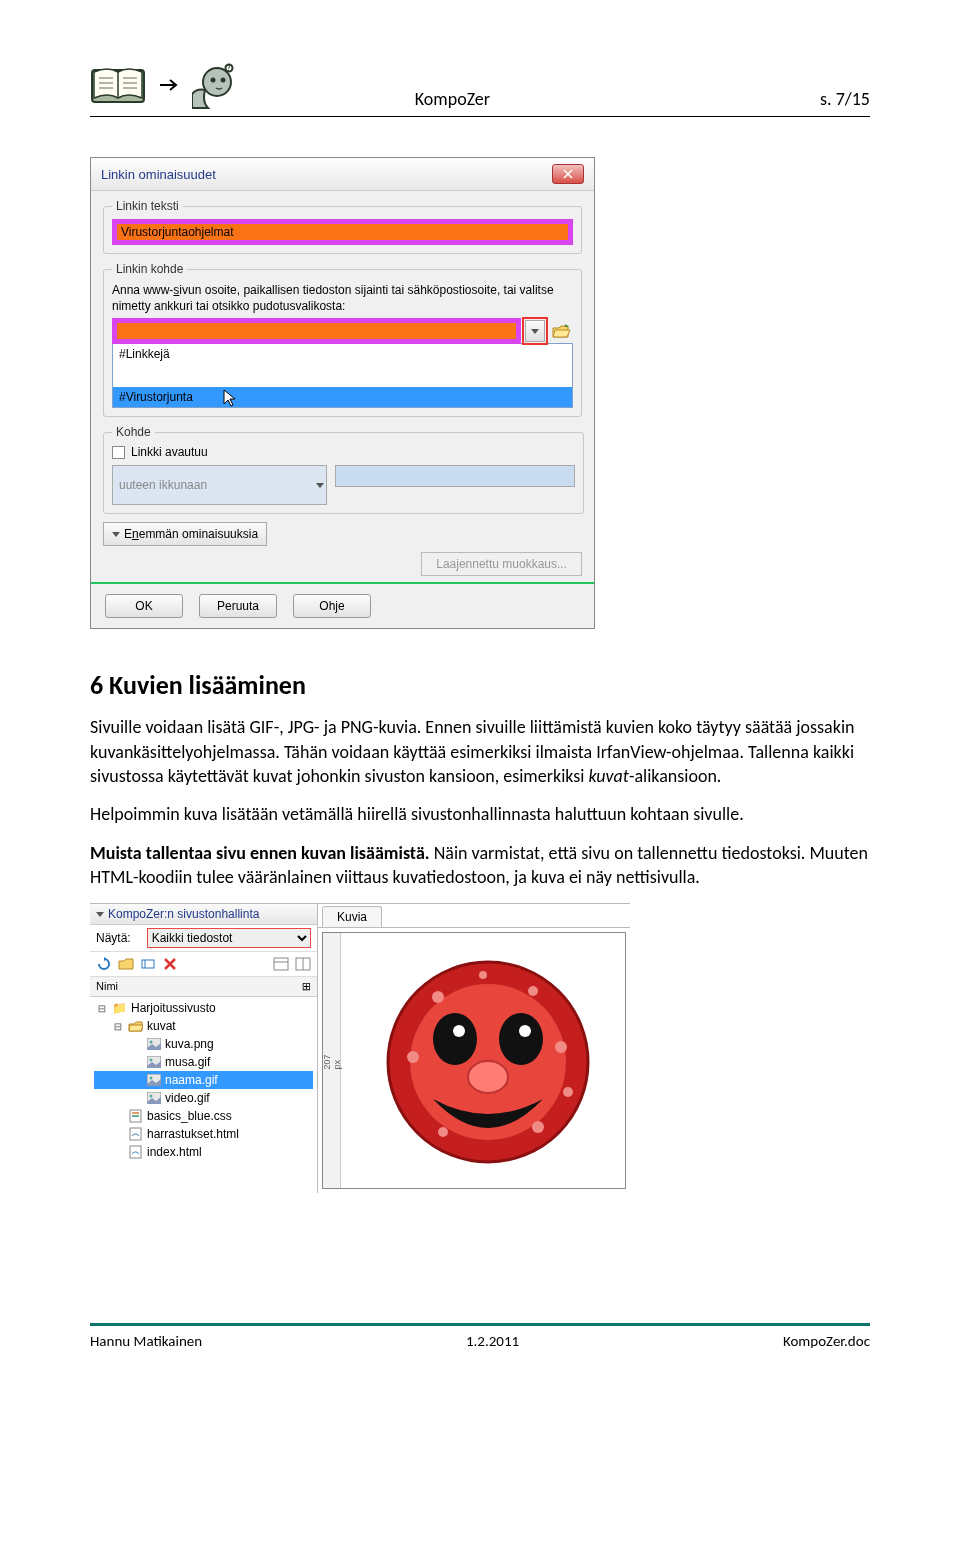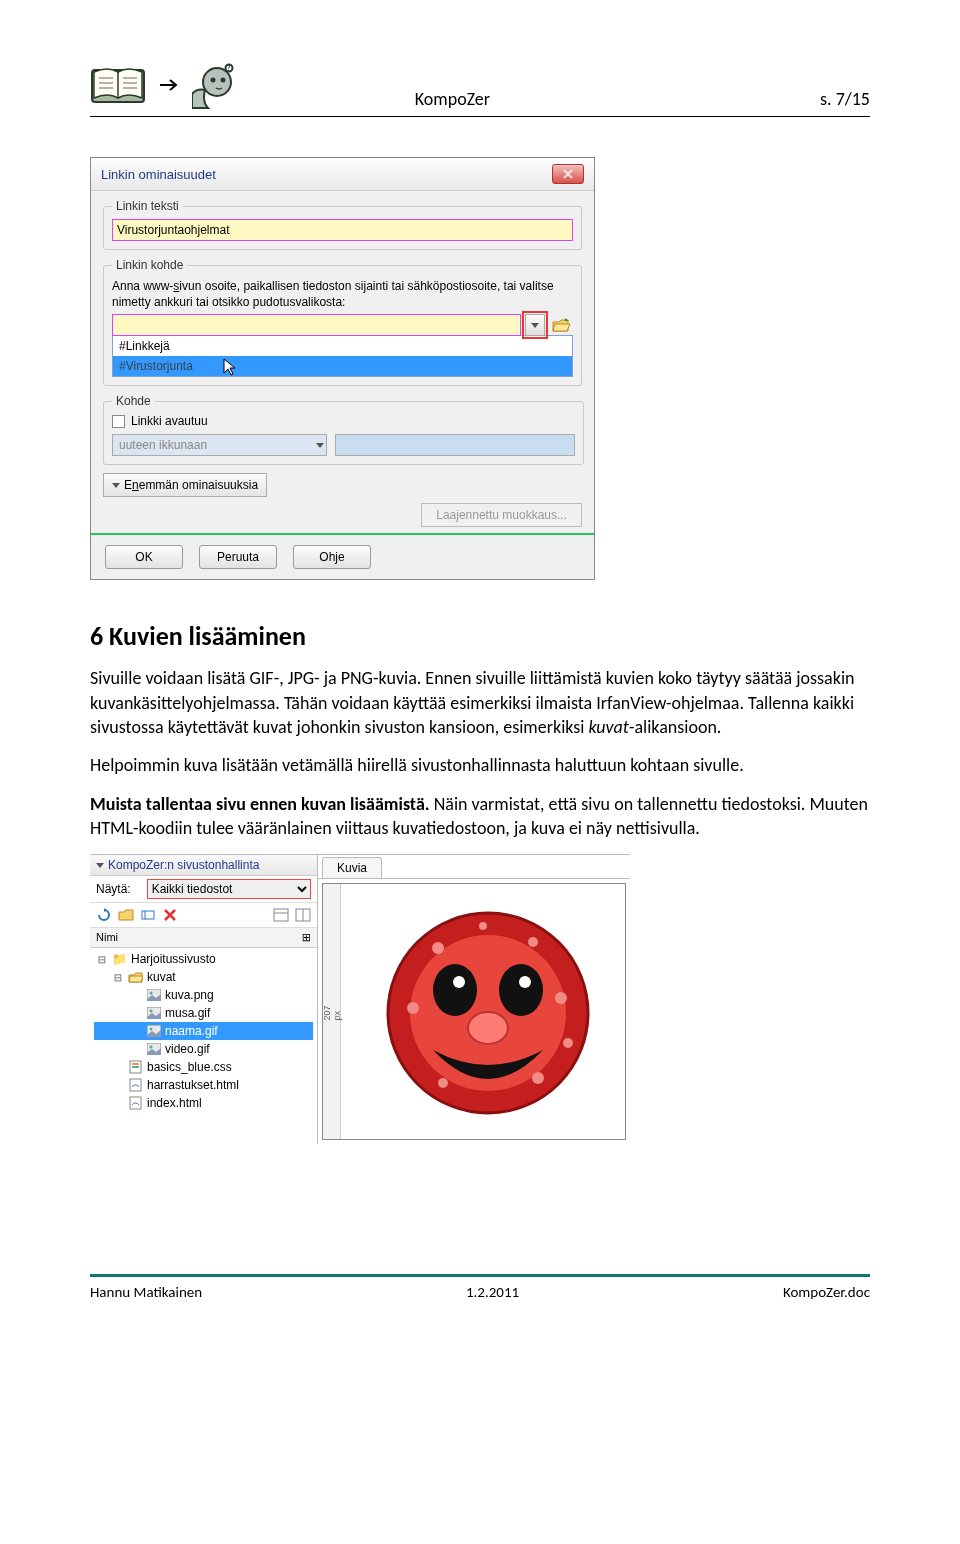--- a/index.html
+++ b/index.html
@@ -11,34 +11,34 @@
   .book-icon svg, .arrow-svg, .head-icon svg { display: block; }
   
   
   .dialog { width: 505px; border: 1px solid #888; background: #f0f0f0; font-family: Tahoma, Arial, sans-serif; font-size: 12px; margin-bottom: 40px; }
   .dlg-title { display: flex; justify-content: space-between; align-items: center; padding: 6px 10px; background: linear-gradient(#fdfdfd,#e8e8e8); border-bottom: 1px solid #ccc; }
   .dlg-title .title-text { color: #223a8a; font-size: 13px; }
   .close-btn { width: 32px; height: 20px; background: linear-gradient(#f2c0bd,#d9504a); border: 1px solid #a33; border-radius: 3px; display:flex; align-items:center; justify-content:center; color:#fff; font-weight:bold; font-size:10px; }
   .dlg-body { padding: 8px 12px 4px 12px; }
   fieldset.grp { border: 1px solid #c8c8c8; border-radius: 3px; padding: 6px 8px 8px 8px; margin-bottom: 8px; background:#f0f0f0; }
   fieldset.grp legend { padding: 0 4px; color: #333; font-size: 12px; }
-  .t-input { width: 100%; height: 22px; border: 1px solid #d946ef; background: #fef9c3; padding: 8px 4px; font-size: 12px; }
+  .t-input { width: 100%; height: 22px; border: 5px solid #d946ef; background: #f97316; padding: 8px 4px; font-size: 12px; }
   .instr { font-size: 12px; line-height: 1.35; margin-bottom: 4px; }
   .url-row { display:flex; gap:4px; align-items:center; }
   .url-row .t-input { flex:1; }
   .dd-btn { width:20px; height:22px; border:1px solid #aaa; background:linear-gradient(#fafafa,#e0e0e0); display:flex;align-items:center;justify-content:center; }
   .dd-btn-hl { outline: 2px solid #e33; outline-offset: 1px; }
   .folder-btn { width:24px; height:22px; display:flex;align-items:center;justify-content:center; }
   .dd-list { border:1px solid #7da2ce; background:#fff; margin-top: -1px; }
   .dd-item { padding:3px 6px; }
-  .dd-item.sel { background:#3399ff; color:#404040; position:relative; }
+  .dd-item.sel { background:#3399ff; color:#000000; position:relative;margin-top:23px; }
   .cursor-svg { position:absolute; left:110px; top:2px; }
   .kohde-row { display:flex; align-items:center; gap:6px; margin-bottom:6px; }
   .chk { width:13px; height:13px; border:1px solid #888; background:#fff; }
-  .sel-disabled { height:22px; border:1px solid #aaa; background:#dbe6f2; color:#888; display:flex; align-items:center; justify-content:space-between; padding:0 2px 0 6px; width:215px; }
+  .sel-disabled { height:40px; border:1px solid #aaa; background:#dbe6f2; color:#888; display:flex; align-items:center; justify-content:space-between; padding:0 2px 0 6px; width:215px; }
   .sel-blank { height:22px; border:1px solid #aaa; background:#c9dcf0; width:240px; }
   .inline { display:flex; gap:8px; }
   .more-btn { height:24px; padding:0 8px; border:1px solid #aaa; background:linear-gradient(#fafafa,#e4e4e4); display:flex; align-items:center; gap:4px; font-size:12px; margin-top:4px; }
   .adv-row { display:flex; justify-content:flex-end; padding: 6px 0 2px 0; }
   .btn-dis { height:24px; padding:0 14px; border:1px solid #bbb; background:#f0f0f0; color:#999; font-size:12px; }
   .dlg-foot { display:flex; justify-content:flex-start; gap:16px; padding:10px 14px; border-top:2px solid #22c55e; background:#f0f0f0; }
   .dlg-foot button { height:24px; width:78px; border:1px solid #9a9a9a; background:linear-gradient(#fdfdfd,#e2e2e2); border-radius:3px; font-size:12px; }
 
   
   h2.sec { font-size: 26px; font-weight: bold; margin: 20px 0 14px 0; }

